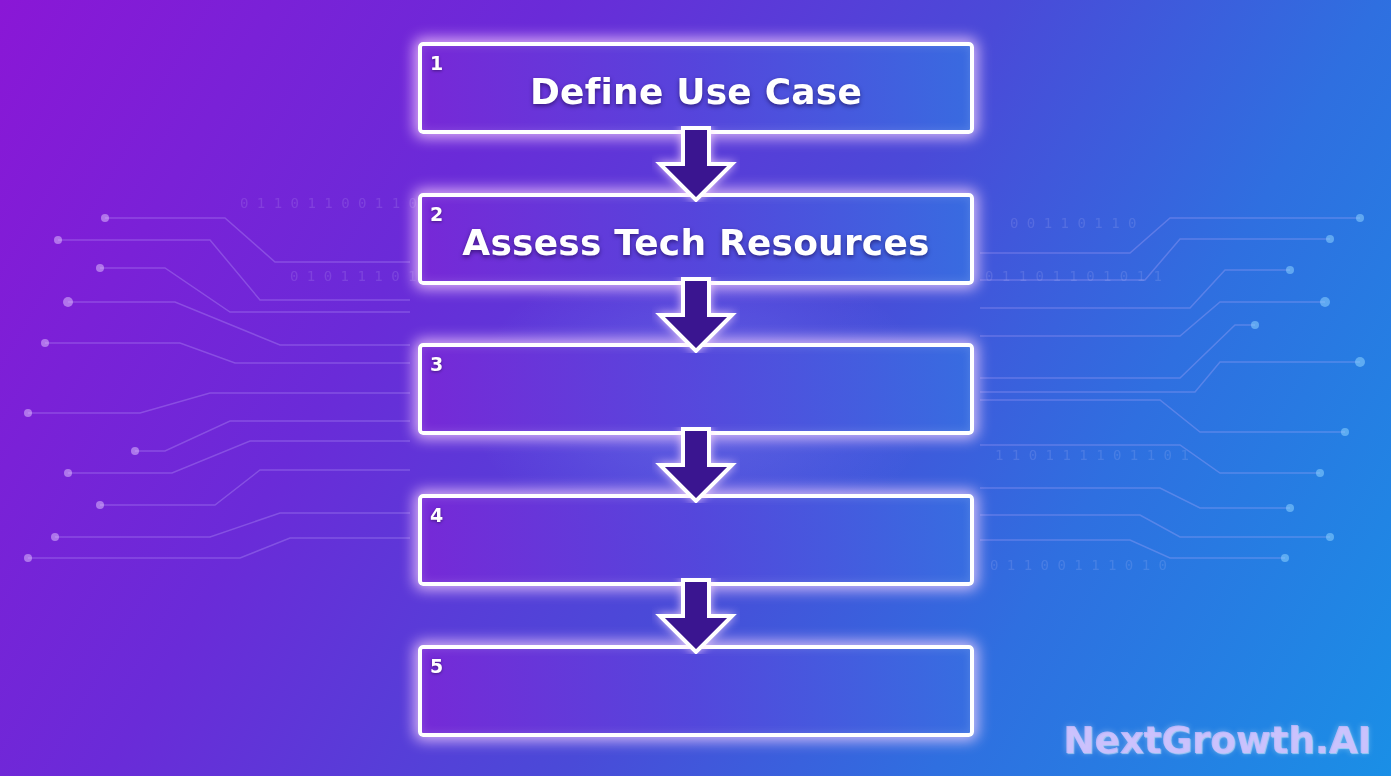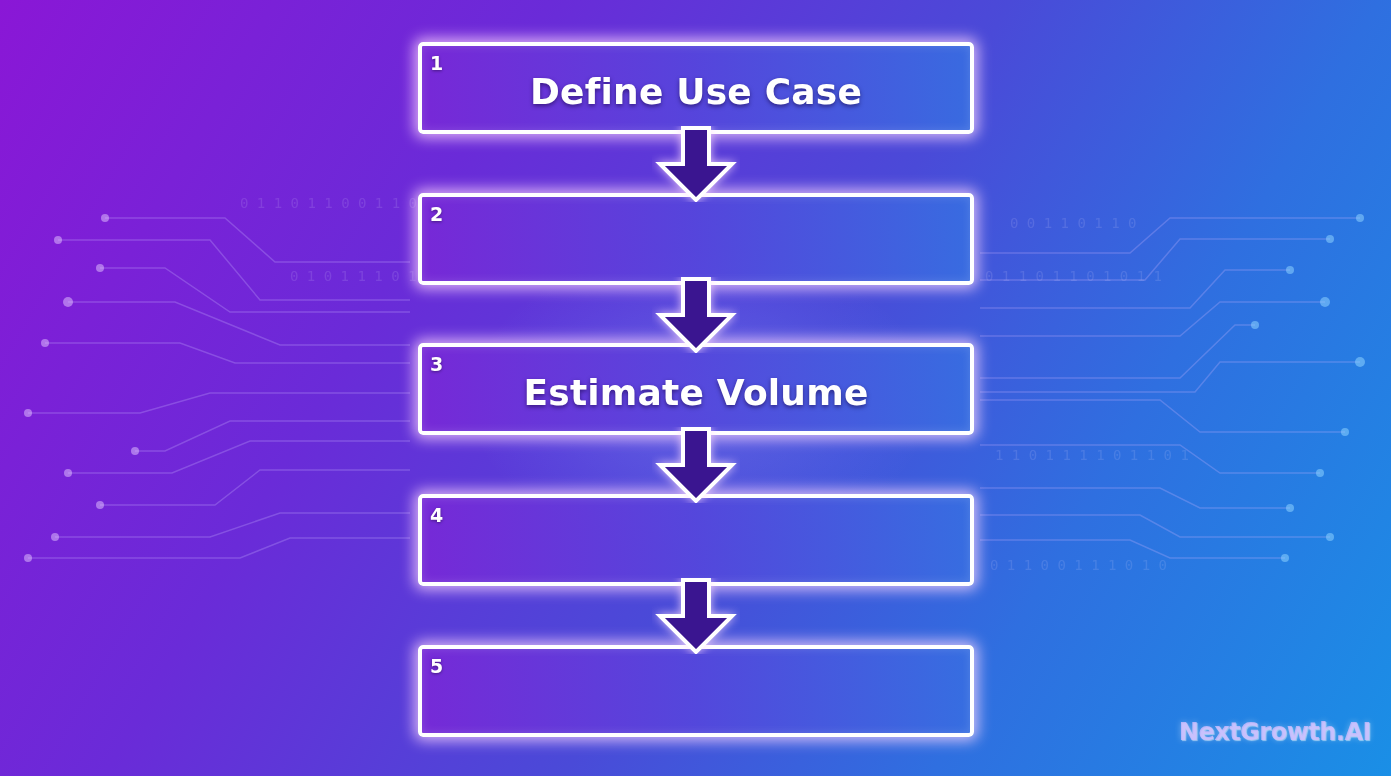--- a/index.html
+++ b/index.html
@@ -27,21 +27,21 @@
     text-shadow: 0 1px 3px rgba(0,0,0,0.4);
   }
   .step-label {
     color: #ffffff; font-weight: bold; font-size: 36px; letter-spacing: 0.2px;
     text-shadow: 0 2px 4px rgba(20,0,60,0.55);
     margin-top: 6px;
   }
   .arrow { position: absolute; left: 652px; width: 88px; height: 76px; }
   .logo {
     position: absolute; right: 20px; top: 718px;
-    font-size: 24px; font-weight: bold; letter-spacing: -0.5px;
+    font-size: 38px; font-weight: bold; letter-spacing: -0.5px;
     color: rgba(210,190,255,0.8);
     text-shadow: 0 0 6px rgba(255,255,255,0.35), 1px 1px 1px rgba(255,255,255,0.5);
   }
 </style>
 </head>
 <body>
 
 <div class="bg-glow"></div>
 
 <svg class="circuit" width="1391" height="776" viewBox="0 0 1391 776">
@@ -104,24 +104,24 @@
     <text x="990" y="570">0 1 1 0 0 1 1 1 0 1 0</text>
   </g>
 </svg>
 
 <div class="step" style="top:42px;">
   <span class="step-num">1</span>
   <span class="step-label">Define Use Case</span>
 </div>
 <div class="step" style="top:193px;">
   <span class="step-num">2</span>
+  <span class="step-label">Assess Tech Resources</span>
 </div>
 <div class="step" style="top:343px;">
   <span class="step-num">3</span>
-  <span class="step-label">Estimate Volume</span>
 </div>
 <div class="step" style="top:494px;">
   <span class="step-num">4</span>
 </div>
 <div class="step" style="top:645px;">
   <span class="step-num">5</span>
 </div>
 
 <svg class="arrow" style="top:126px;" viewBox="0 0 88 76">
   <path d="M31 2 H57 V38 H80 L44 74 L8 38 H31 Z" fill="#3a1590" stroke="#ffffff" stroke-width="4" stroke-linejoin="miter" style="filter: drop-shadow(0 0 5px rgba(255,220,255,0.8));"></path>

